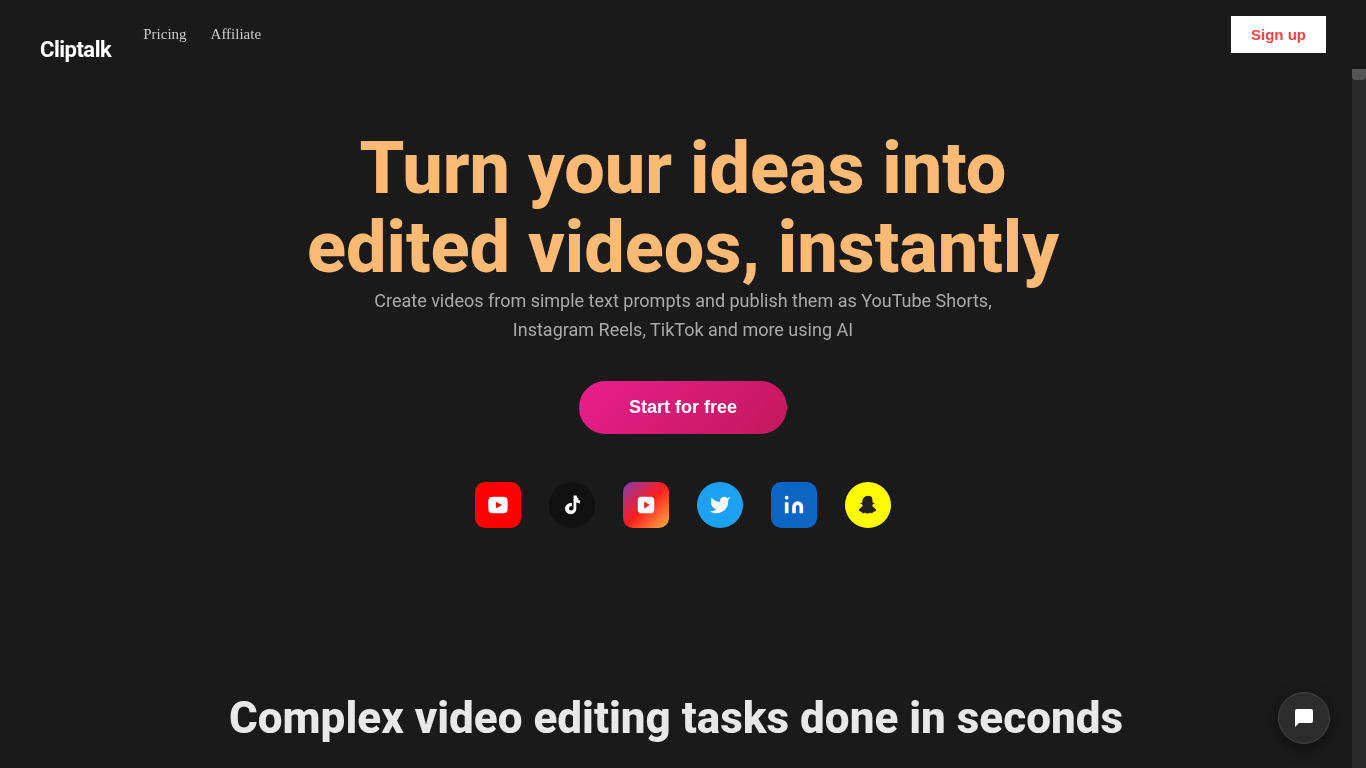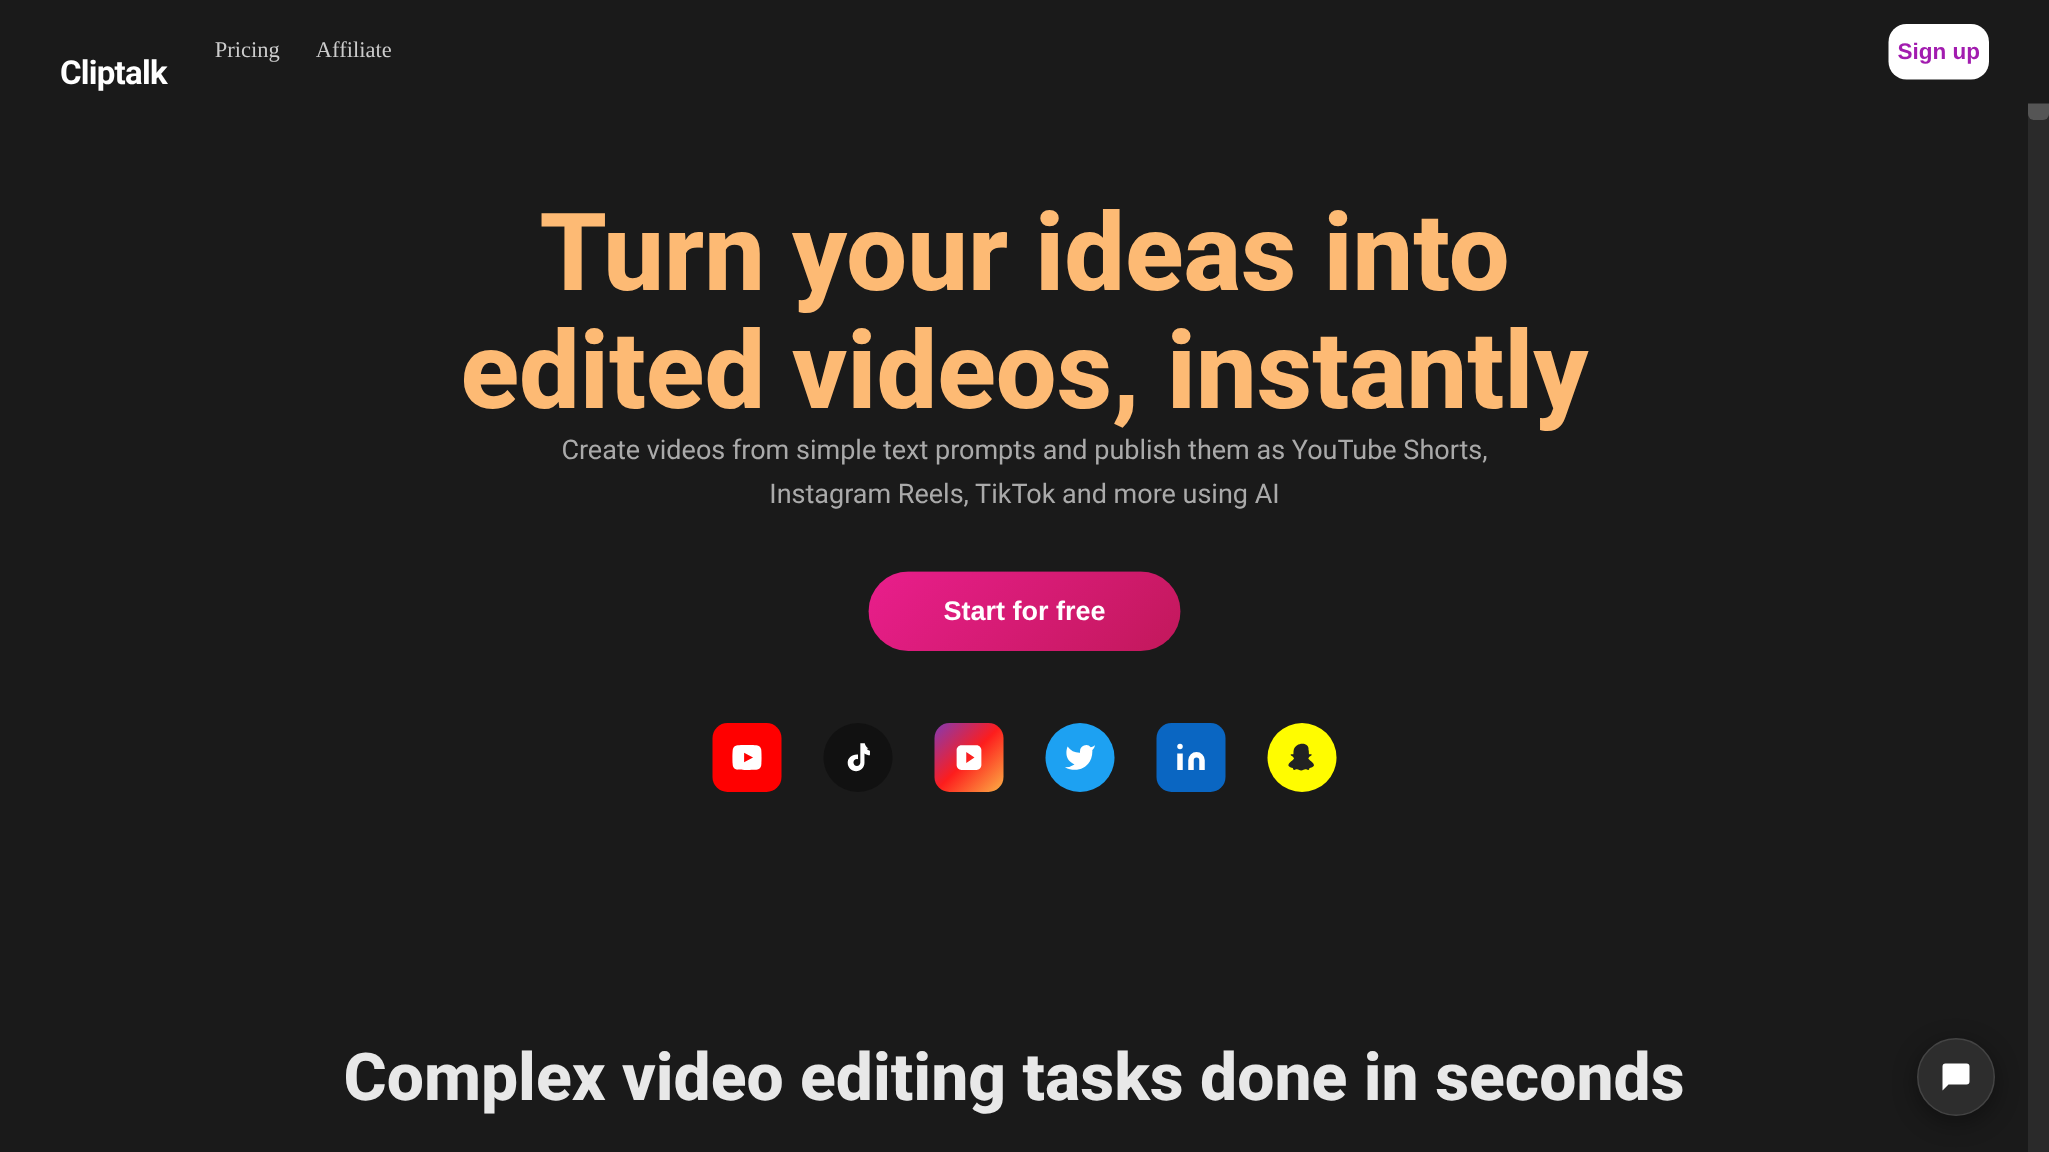--- a/index.html
+++ b/index.html
@@ -52,24 +52,24 @@
 
     .nav-link {
       font-size: 15px;
       color: #cccccc;
       text-decoration: none;
       cursor: pointer;
     }
 
     .signup-btn {
       background-color: #ffffff;
-      color: #a21caf;
+      color: #ef4444;
       border: none;
-      border-radius: 12px;
-      padding: 10px 6px;
+      border-radius: 0;
+      padding: 10px 20px;
       font-size: 15px;
       font-weight: 600;
       cursor: pointer;
     }
 
     
     .scrollbar {
       position: absolute;
       right: 0;
       top: 0;

